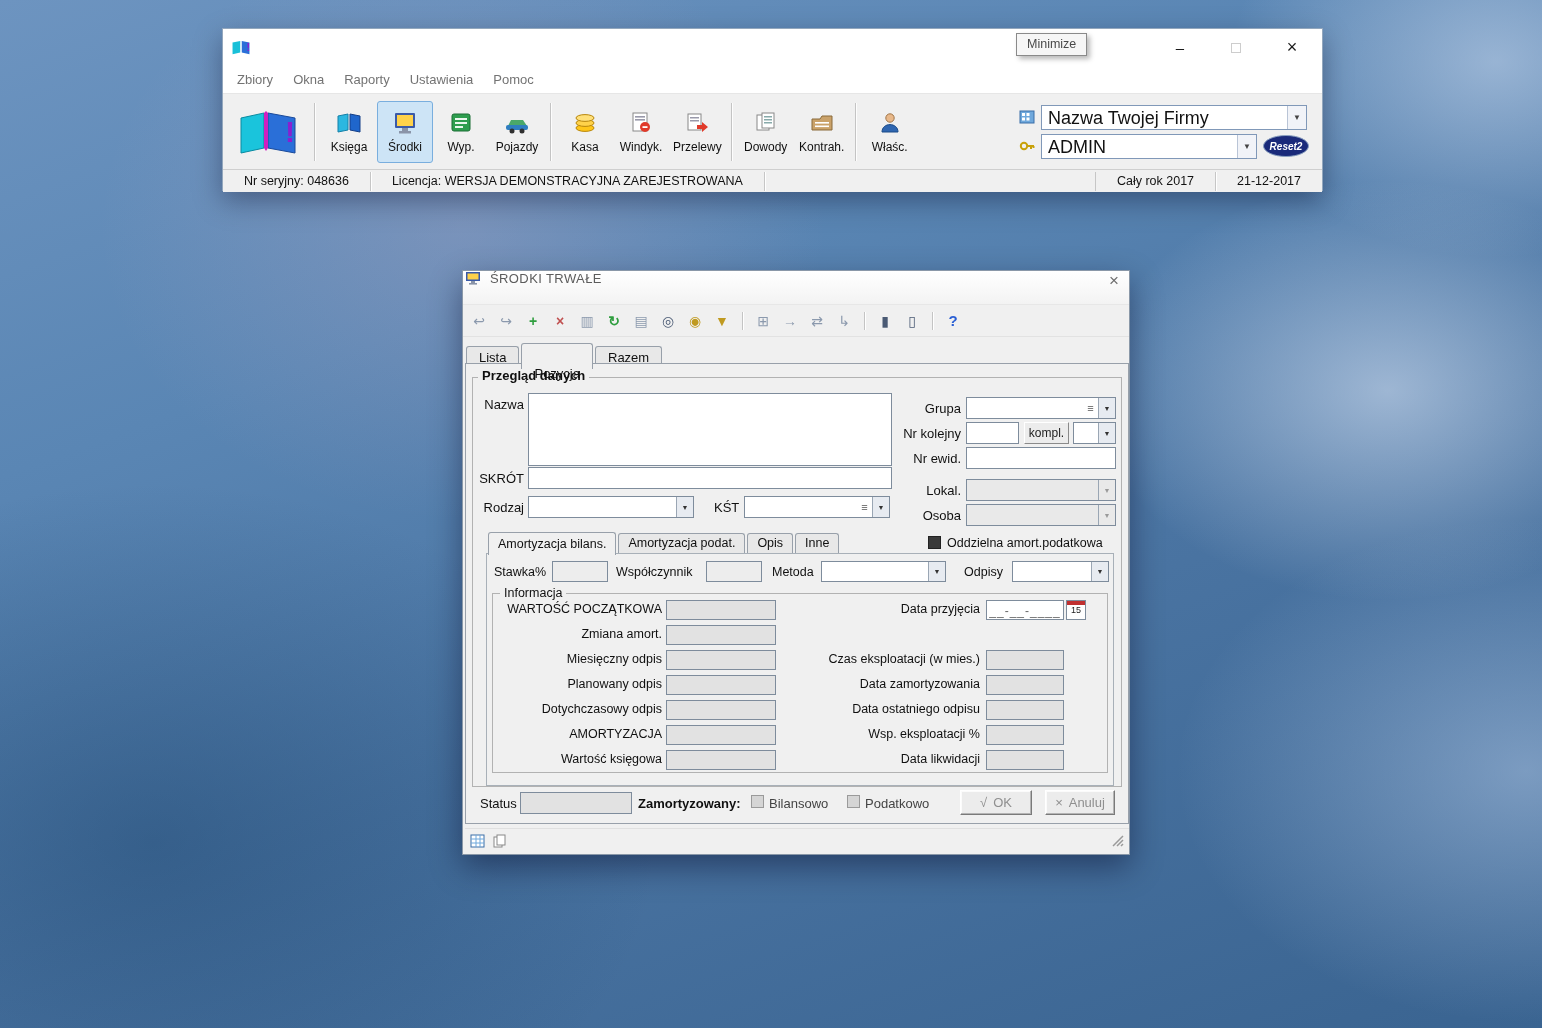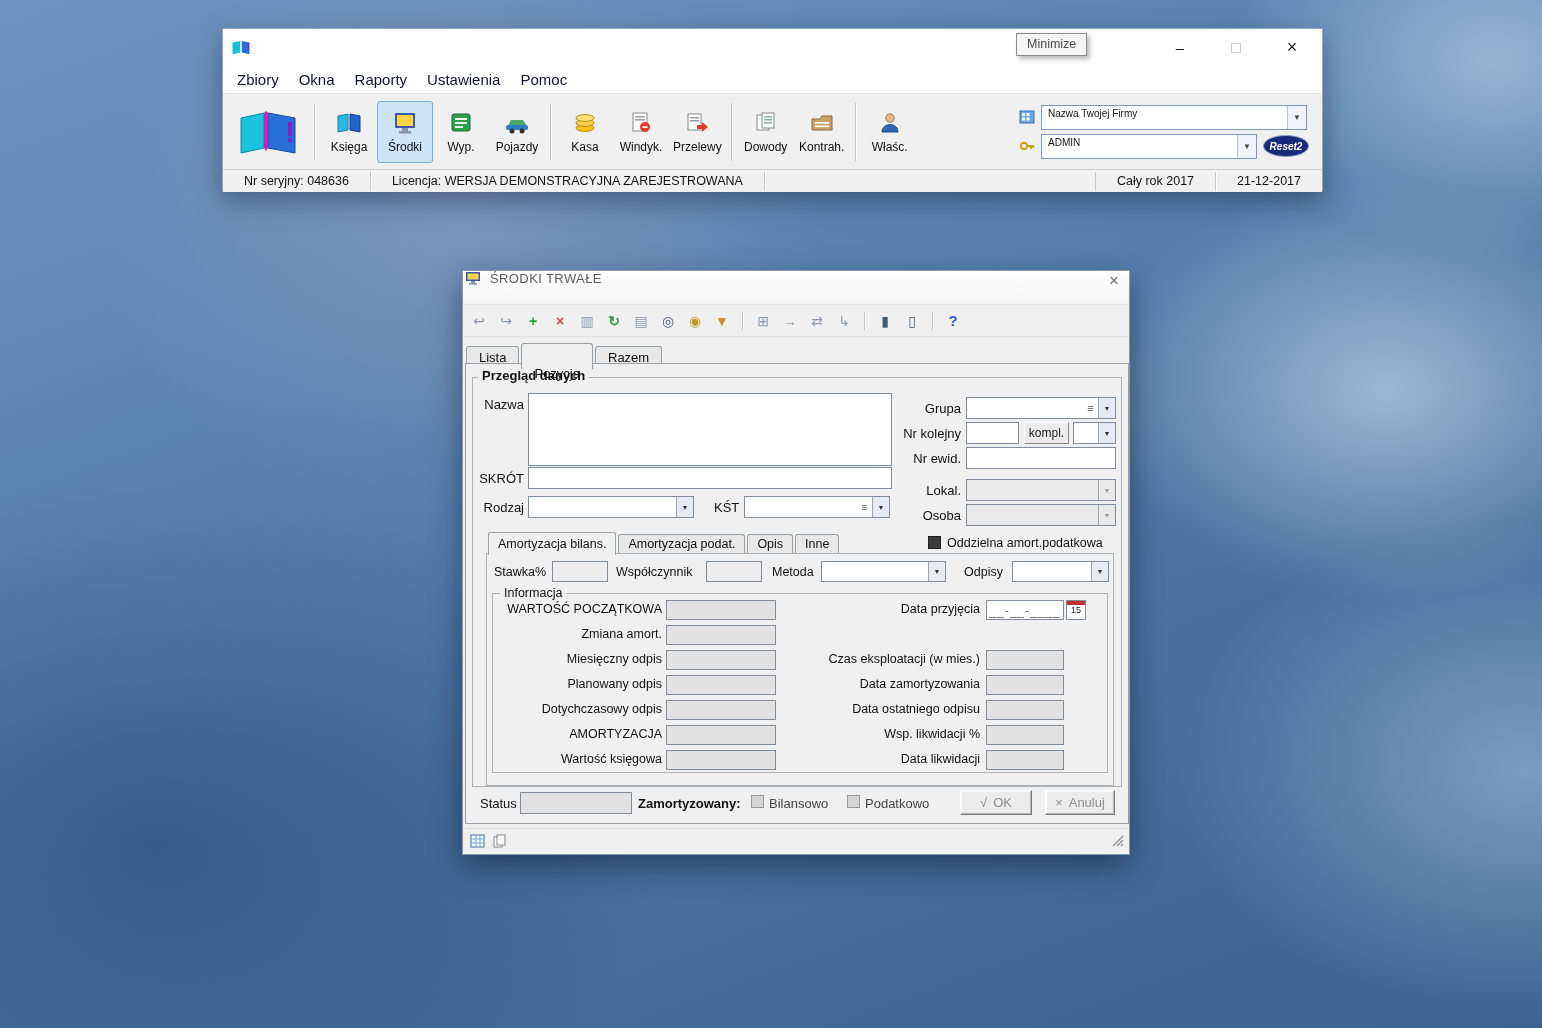--- a/index.html
+++ b/index.html
@@ -22,35 +22,35 @@
   .titlebar { position:relative; height:37px; background:#ffffff; display:flex; align-items:center; padding:0 8px; }
   .title-text { color:#2121cc; font-size:13.5px; margin-left:8px; white-space:nowrap; }
   .tooltip { position:absolute; left:793px; top:4px; padding:3px 10px 4px; background:#f6f6f6;
     border:1px solid #8a8a8a; color:#4a4a4a; font-size:12.5px; box-shadow:3px 3px 5px rgba(0,0,0,.28); }
   .win-btns { position:absolute; right:2px; top:0; height:37px; display:flex; }
   .win-btn { width:56px; height:37px; display:flex; align-items:center; justify-content:center; font-size:15px; color:#1a1a1a; }
   .win-btn.close-b { font-size:18px; }
   .max-box { width:10px; height:10px; border:1px solid #cdcdcd; }
 
   .menubar { height:28px; background:#ffffff; display:flex; align-items:center; padding-left:4px; border-bottom:1px solid #e6e6e6; }
-  .menu-item { padding:5px 10px; font-size:15px; color:#0f172a; }
+  .menu-item { padding:5px 10px; font-size:13px; color:#737373; }
 
   .toolbar { height:75px; background:#f0f0f0; display:flex; align-items:center; padding:0 4px; }
   .applogo { width:82px; height:60px; display:flex; align-items:center; justify-content:center; }
   .tsep { width:2px; height:58px; border-left:1px solid #c4c4c4; border-right:1px solid #fdfdfd; margin:0 5px; }
   .tbtn { min-width:56px; height:62px; display:flex; flex-direction:column; align-items:center; justify-content:center;
     gap:3px; border:1px solid transparent; border-radius:3px; padding:0 3px; }
   .tbtn.active { background:#cde4f6; border-color:#79aede; }
   .bicon { width:27px; height:27px; display:flex; align-items:center; justify-content:center; }
   .tlabel { font-size:12px; color:#101010; white-space:nowrap; }
 
   .tright { margin-left:auto; display:flex; flex-direction:column; gap:4px; padding-right:8px; }
   .trow { display:flex; align-items:center; gap:5px; }
   .combo { display:flex; align-items:stretch; border:1px solid #8098b8; background:#fff; height:25px; }
-  .combo-text { flex:1; padding:2px 6px 0; font-size:10px; color:#111; white-space:nowrap; overflow:hidden; }
+  .combo-text { flex:1; padding:2px 6px 0; font-size:18px; color:#111; white-space:nowrap; overflow:hidden; }
   .combo-arrow { width:19px; border-left:1px solid #b9c4d6; background:#f1f3f8; display:flex; align-items:center; justify-content:center; font-size:8px; color:#444; }
   .company-combo { width:266px; }
   .admin-combo { width:216px; }
 
   .statusbar { height:23px; background:#f0f0f0; border-top:1px solid #cfcfcf; display:flex; align-items:center; font-size:12.5px; color:#111; }
   .sb-cell { padding:2px 21px; height:19px; line-height:15px; border-right:1px solid #c6c6c6; box-shadow:1px 0 0 #fff; white-space:nowrap; }
   .sb-spacer { flex:1; }
   .sb-leftline { border-left:1px solid #c6c6c6; }
 
   
@@ -90,21 +90,21 @@
   .combo2 .fill { flex:1; }
   .combo2 .cbtn { width:17px; border-left:1px solid #9aa6b4; background:#e7ebf1; display:flex; align-items:center; justify-content:center; font-size:7px; color:#333; }
   .combo2 .mbtn { width:15px; display:flex; align-items:center; justify-content:center; font-size:11px; color:#555; }
   .combo2.disabled { background:#e9e9e9; }
   .combo2.disabled .cbtn { color:#9a9a9a; background:#e9e9e9; }
 
   .checkbox { width:13px; height:13px; border:1px solid #7e7e7e; background:#fff; }
   .checkbox.darkfill { background:#3a3a3a; border-color:#222; }
   .checkbox.grayfill { background:#d5d5d5; border-color:#9a9a9a; }
 
-  .itabs { position:absolute; left:22px; top:167px; height:23px; display:flex; align-items:flex-end; }
+  .itabs { position:absolute; left:22px; top:167px; height:23px; display:flex; align-items:center; }
   .itab { height:20px; padding:2px 9px 0; font-size:12.5px; color:#101010; background:#e8e8e8;
     border:1px solid #98a0aa; border-bottom:none; border-radius:3px 3px 0 0; margin-right:2px; }
   .itab.active { height:23px; padding-top:4px; background:#f0f0f0; position:relative; z-index:4; margin-bottom:-1px; }
 
   .cal-btn { display:flex; flex-direction:column; align-items:center; justify-content:flex-start;
     background:#fff; border:1px solid #7e8c9c; font-size:9px; color:#222; overflow:hidden; }
   .cal-top { width:100%; height:4px; background:#c03030; }
   .date-txt { font-size:12px; color:#666; letter-spacing:1px; padding-top:3px; text-align:center; }
 
   .btn3d { background:#ececec; border:1px solid; border-color:#ffffff #7a7a7a #7a7a7a #ffffff;
@@ -477,21 +477,21 @@
         <span class="cal-top"></span>
         <span>15</span>
       </div>
 
       <span class="lbl sm r abs" style="left:326px;top:288px;width:188px">Czas eksploatacji (w mies.)</span>
       <div class="inp gray abs" style="left:520px;top:286px;width:78px;height:20px"></div>
       <span class="lbl sm r abs" style="left:326px;top:313px;width:188px">Data zamortyzowania</span>
       <div class="inp gray abs" style="left:520px;top:311px;width:78px;height:20px"></div>
       <span class="lbl sm r abs" style="left:326px;top:338px;width:188px">Data ostatniego odpisu</span>
       <div class="inp gray abs" style="left:520px;top:336px;width:78px;height:20px"></div>
-      <span class="lbl sm r abs" style="left:326px;top:363px;width:188px">Wsp. likwidacji %</span>
+      <span class="lbl sm r abs" style="left:326px;top:363px;width:188px">Wsp. eksploatacji %</span>
       <div class="inp gray abs" style="left:520px;top:361px;width:78px;height:20px"></div>
       <span class="lbl sm r abs" style="left:326px;top:388px;width:188px">Data likwidacji</span>
       <div class="inp gray abs" style="left:520px;top:386px;width:78px;height:20px"></div>
 
       <span class="lbl abs" style="left:14px;top:432px">Status</span>
       <div class="inp gray abs" style="left:54px;top:428px;width:112px;height:22px"></div>
       <span class="lbl b abs" style="left:172px;top:432px">Zamortyzowany:</span>
       <span class="checkbox grayfill abs" style="left:285px;top:431px"></span>
       <span class="lbl abs" style="left:303px;top:432px;color:#444">Bilansowo</span>
       <span class="checkbox grayfill abs" style="left:381px;top:431px"></span>

